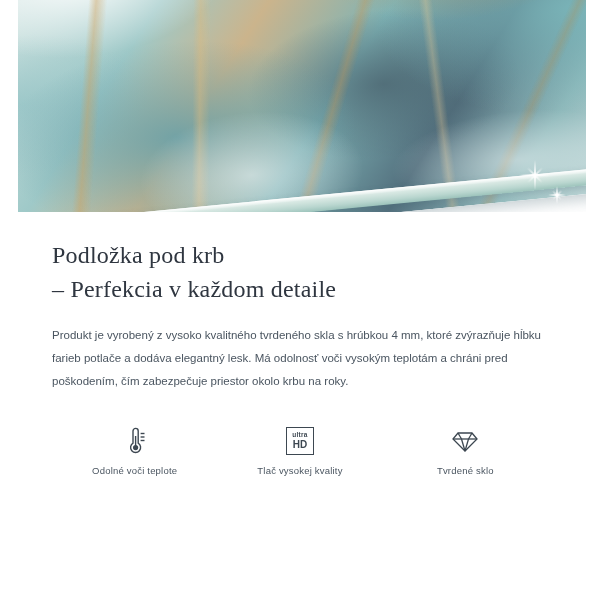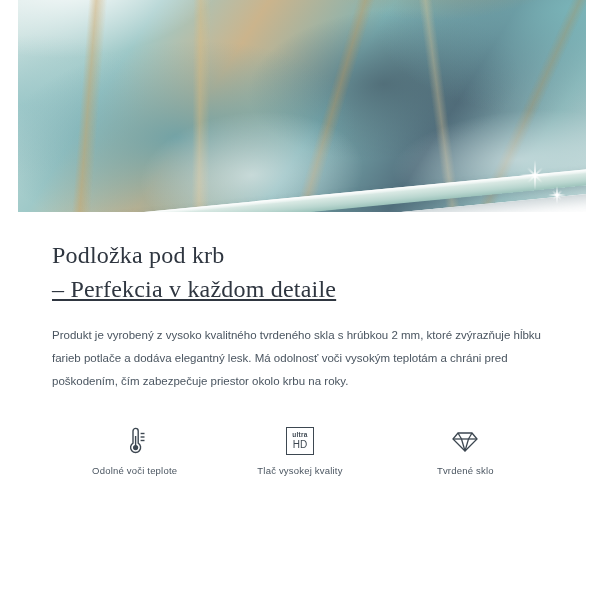--- a/index.html
+++ b/index.html
@@ -131,21 +131,20 @@
     padding-top: 16px;
     font-family: "Liberation Serif", serif;
     font-size: 24px;
     line-height: 34px;
     font-weight: 400;
     color: #2f3640;
     letter-spacing: 0.2px;
   }
   .headline .line2 {
     display: block;
-    text-decoration: underline;
   }
   .body-copy {
     margin: 18px 0 0 0;
     font-size: 11.5px;
     line-height: 23px;
     color: #4a5560;
     max-width: 532px;
   }
 
   
@@ -178,21 +177,21 @@
     width: 26px;
     height: 26px;
     border: 1.6px solid #3d4751;
     display: flex;
     flex-direction: column;
     align-items: center;
     justify-content: center;
     line-height: 1;
   }
   .ultrahd-box .u1 { font-size: 6.5px; font-weight: bold; color: #3d4751; letter-spacing: 0.3px; }
-  .ultrahd-box .u2 { font-size: 10px; font-weight: normal; color: #3d4751; margin-top: 1px; }
+  .ultrahd-box .u2 { font-size: 10px; font-weight: bold; color: #3d4751; margin-top: 1px; }
 </style>
 </head>
 <body>
 
 <div class="page">
 
   <div class="hero">
     <div class="hero-plate">
       <div class="hero-veins"></div>
       <div class="hero-wash"></div>
@@ -218,21 +217,21 @@
     </div>
   </div>
 
   <div class="content">
 
     <h1 class="headline">
       <span>Podložka pod krb</span>
       <span class="line2">– Perfekcia v každom detaile</span>
     </h1>
 
-    <p class="body-copy">Produkt je vyrobený z vysoko kvalitného tvrdeného skla s hrúbkou 2 mm, ktoré zvýrazňuje hĺbku farieb potlače a dodáva elegantný lesk. Má odolnosť voči vysokým teplotám a chráni pred poškodením, čím zabezpečuje priestor okolo krbu na roky.</p>
+    <p class="body-copy">Produkt je vyrobený z vysoko kvalitného tvrdeného skla s hrúbkou 4 mm, ktoré zvýrazňuje hĺbku farieb potlače a dodáva elegantný lesk. Má odolnosť voči vysokým teplotám a chráni pred poškodením, čím zabezpečuje priestor okolo krbu na roky.</p>
 
     <div class="features">
 
       <div class="feature">
         <div class="feature-icon">
           <svg width="34" height="34" viewBox="0 0 34 34" fill="none" stroke="#3d4751" stroke-width="1.4">
             <path d="M15 7a2.6 2.6 0 0 1 5.2 0v12.2a5 5 0 1 1-5.2 0V7z"></path>
             <circle cx="17.6" cy="23.6" r="2.6" fill="#3d4751" stroke="none"></circle>
             <line x1="17.6" y1="12" x2="17.6" y2="23"></line>
             <line x1="22.6" y1="9.5" x2="26.5" y2="9.5"></line>

